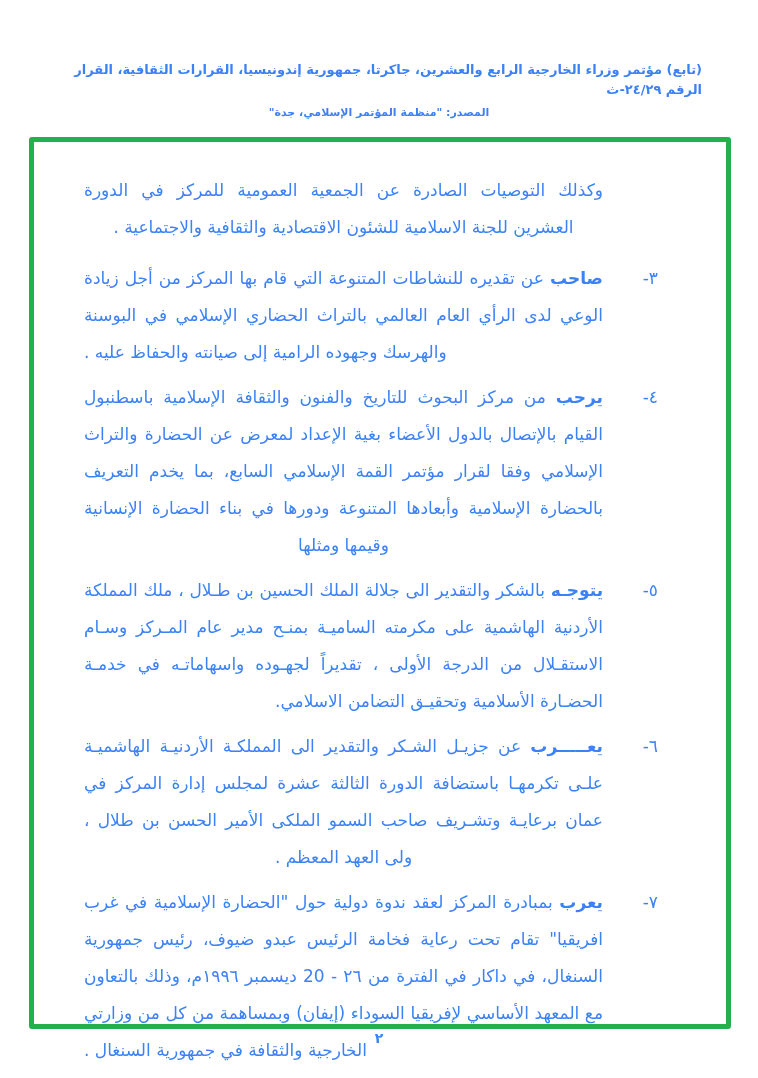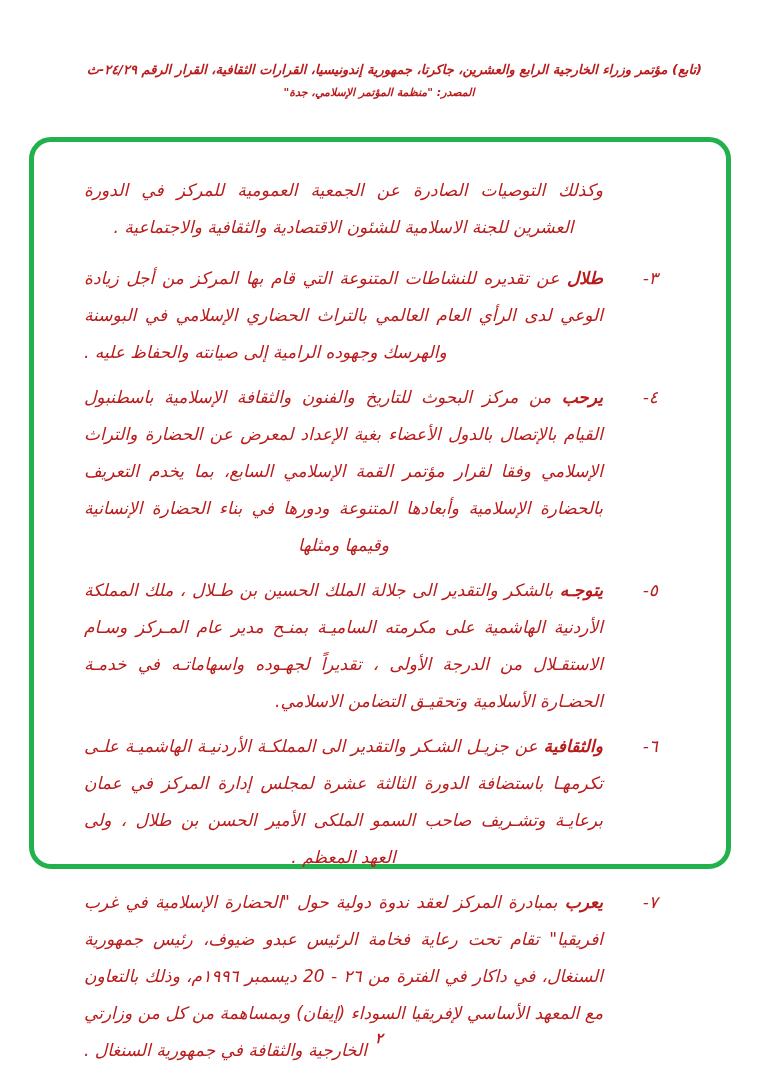--- a/index.html
+++ b/index.html
@@ -1,46 +1,45 @@
 <!DOCTYPE html>
 <html lang="ar"><head>
 <meta charset="utf-8">
 <style>
   html,body { margin:0; padding:0; background:#ffffff; }
   .page {
     position:relative;
     width:758px; height:1078px;
     background:#ffffff;
     font-family:"DejaVu Sans", sans-serif;
-    color:#b91c1c;
+    color:#3b82f6;
     overflow:hidden;
-    font-style:italic;
   }
   .header { direction:rtl; }
   .header-line1 {
     margin-top:60px;
     padding:0 56px 0 40px;
     font-size:13px;
     font-weight:bold;
     text-align:right;
     line-height:20px;
   }
   .header-line2 {
     margin-top:6px;
     text-align:center;
     font-size:11px;
     font-weight:bold;
   }
   .frame {
     position:absolute;
     top:137px; left:29px;
-    width:702px; height:732px;
+    width:702px; height:892px;
     box-sizing:border-box;
     border:5px solid #22b14c;
-    border-radius:22px;
+    border-radius:3px;
     padding:30px 68px 0 50px;
     direction:rtl;
   }
   .intro, .item-body {
     font-size:17px;
     line-height:37px;
     text-align:justify;
     margin:0;
   }
   .intro {
@@ -75,36 +74,36 @@
   <div class="header">
     <div class="header-line1">(تابع) مؤتمر وزراء الخارجية الرابع والعشرين، جاكرتا، جمهورية إندونيسيا، القرارات الثقافية، القرار الرقم ٢٤/٢٩-ث</div>
     <div class="header-line2">المصدر:  "منظمة المؤتمر الإسلامي، جدة"</div>
   </div>
 
   <div class="frame" style="border-color: rgb(34, 177, 76);">
     <p class="intro last-center">وكذلك التوصيات الصادرة عن الجمعية  العمومية للمركز في الدورة العشرين للجنة الاسلامية للشئون الاقتصادية والثقافية والاجتماعية .</p>
     <div id="items">
   <div class="item">
     <span class="item-num">٣-</span>
-    <p class="item-body last-left"><b class="lead">طلال</b> <span>عن تقديره للنشاطات المتنوعة التي قام بها المركز من أجل زيادة الوعي لدى الرأي العام العالمي بالتراث الحضاري الإسلامي في البوسنة والهرسك وجهوده الرامية إلى صيانته والحفاظ عليه .</span></p>
+    <p class="item-body last-left"><b class="lead">صاحب</b> <span>عن تقديره للنشاطات المتنوعة التي قام بها المركز من أجل زيادة الوعي لدى الرأي العام العالمي بالتراث الحضاري الإسلامي في البوسنة والهرسك وجهوده الرامية إلى صيانته والحفاظ عليه .</span></p>
   </div>
 
   <div class="item">
     <span class="item-num">٤-</span>
     <p class="item-body last-center"><b class="lead">يرحب</b> <span>من مركز البحوث للتاريخ والفنون والثقافة الإسلامية باسطنبول القيام بالإتصال بالدول الأعضاء بغية الإعداد لمعرض عن الحضارة والتراث الإسلامي وفقا لقرار مؤتمر القمة الإسلامي السابع، بما يخدم التعريف بالحضارة الإسلامية وأبعادها المتنوعة ودورها في بناء الحضارة الإنسانية وقيمها ومثلها</span></p>
   </div>
 
   <div class="item">
     <span class="item-num">٥-</span>
     <p class="item-body last-right"><b class="lead">يتوجـه</b> <span>بالشكر والتقدير الى جلالة الملك الحسين بن طـلال ، ملك المملكة الأردنية الهاشمية على مكرمته الساميـة بمنـح مدير عام المـركز  وسـام الاستقـلال من الدرجة الأولى ، تقديراً  لجهـوده واسهاماتـه في خدمـة الحضـارة الأسلامية وتحقيـق التضامن الاسلامي.</span></p>
   </div>
 
   <div class="item">
     <span class="item-num">٦-</span>
-    <p class="item-body last-center"><b class="lead">والثقافية</b> <span>عن جزيـل الشـكر والتقدير الى المملكـة الأردنيـة الهاشميـة علـى تكرمهـا باستضافة الدورة الثالثة عشرة لمجلس إدارة المركز في عمان برعايـة وتشـريف صاحب السمو الملكى الأمير الحسن بن طلال ، ولى العهد المعظم .</span></p>
+    <p class="item-body last-center"><b class="lead">يعـــــرب</b> <span>عن جزيـل الشـكر والتقدير الى المملكـة الأردنيـة الهاشميـة علـى تكرمهـا باستضافة الدورة الثالثة عشرة لمجلس إدارة المركز في عمان برعايـة وتشـريف صاحب السمو الملكى الأمير الحسن بن طلال ، ولى العهد المعظم .</span></p>
   </div>
 
   <div class="item">
     <span class="item-num">٧-</span>
     <p class="item-body last-left"><b class="lead">يعرب</b> <span>بمبادرة المركز لعقد ندوة دولية حول "الحضارة الإسلامية في غرب افريقيا" تقام تحت رعاية فخامة الرئيس عبدو ضيوف، رئيس جمهورية السنغال، في داكار في الفترة من ٢٦ - 20 ديسمبر ١٩٩٦م، وذلك بالتعاون مع المعهد الأساسي لإفريقيا السوداء (إيفان) وبمساهمة من كل من وزارتي الخارجية والثقافة في جمهورية السنغال .</span></p>
   </div>
 </div>
   </div>
 
   <div class="page-number">٢</div>

